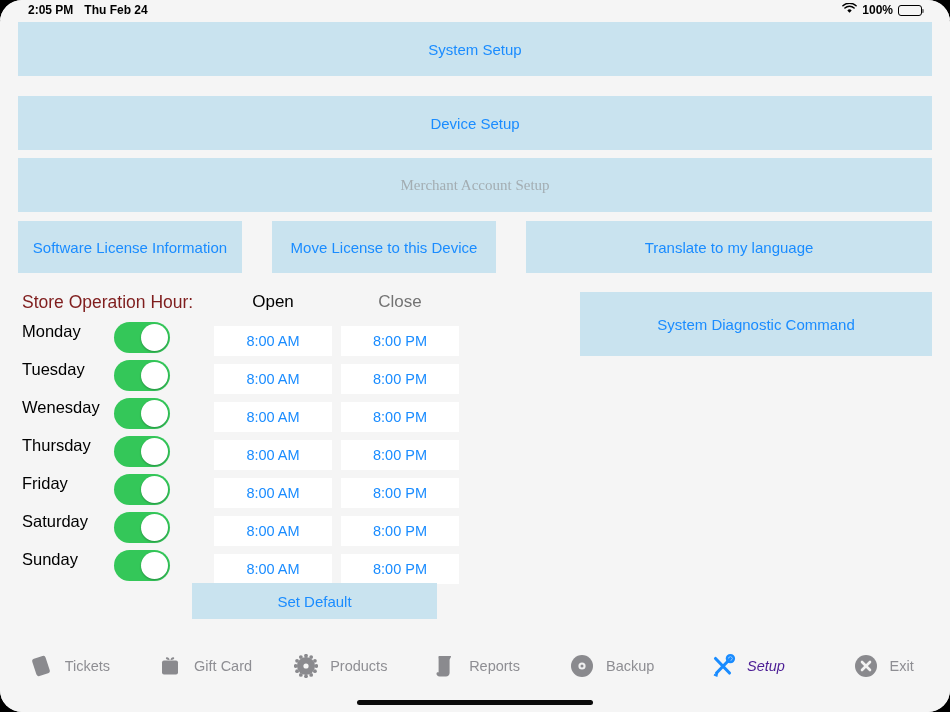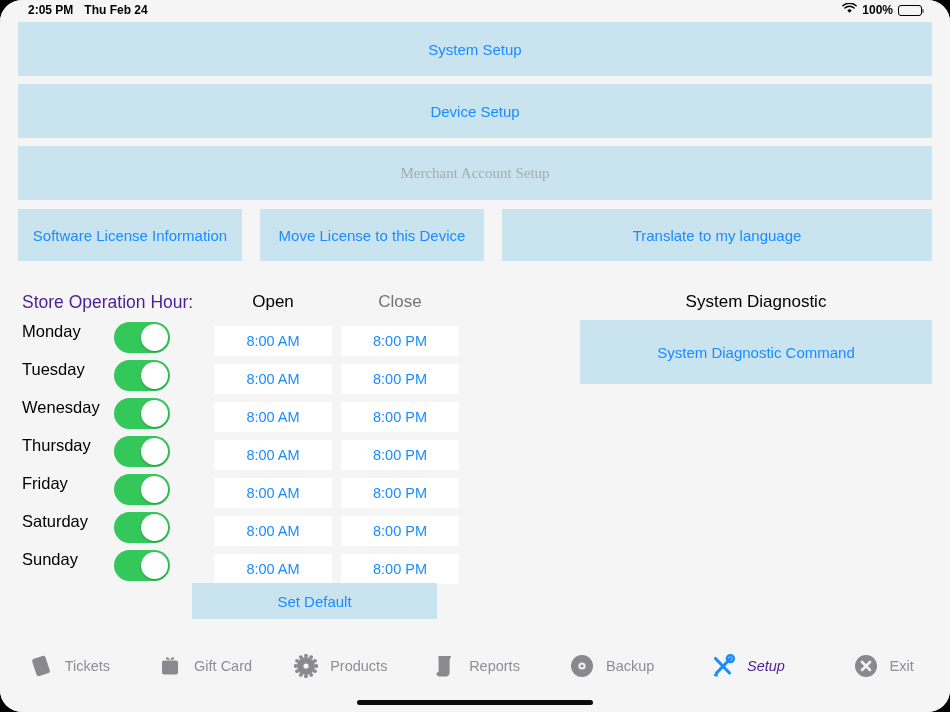--- a/index.html
+++ b/index.html
@@ -79,49 +79,49 @@
   }
   .btn-blue.disabled { color: #a3adb2; font-family: Liberation Serif, serif; }
 
   
   #top-stack {
     position: absolute;
     left: 18px;
     top: 22px;
     width: 914px;
   }
-  #btn-system-setup  { height: 54px; margin-bottom: 8px; }
+  #btn-system-setup  { height: 54px; margin-bottom: 20px; }
   #btn-device-setup  { height: 54px; margin-bottom: 8px; }
   #btn-merchant      { height: 54px; margin-bottom: 9px; }
 
   #license-row {
     display: flex;
     height: 52px;
-    gap: 0;
+    gap: 12px;
     margin-top: 7px;
   }
   #btn-license-info   { width: 224px; margin-right: 18px; }
   #btn-move-license   { width: 224px; margin-right: 18px; }
   #btn-translate      { flex: 1; }
 
   
   #hours {
     position: absolute;
     left: 22px;
     top: 292px;
     width: 460px;
   }
   #hours-head {
     position: relative;
     height: 24px;
     margin-bottom: 6px;
   }
   #hours-title {
     position: absolute; left: 0; top: 0;
-    font-size: 17.5px; color: #4c1d95;
+    font-size: 17.5px; color: #7f1d1d;
   }
   #col-open {
     position: absolute; left: 192px; top: 0;
     width: 118px; text-align: center;
     font-size: 17px; color: #000;
   }
   #col-close {
     position: absolute; left: 319px; top: 0;
     width: 118px; text-align: center;
     font-size: 17px; color: #737373;
@@ -331,21 +331,20 @@
           </div>
           <div class="time-cell time-open">8:00 AM</div>
           <div class="time-cell time-close">8:00 PM</div>
         </div>
       </div>
   </div>
 
   <div id="btn-set-default" class="btn-blue">Set Default</div>
 
   <div id="diagnostic">
-    <div id="diag-title">System Diagnostic</div>
     <div id="btn-diag-cmd" class="btn-blue">System Diagnostic Command</div>
   </div>
 
   <div id="tabbar">
       <div class="tab">
         <span class="ticon">
           <svg width="26" height="26" viewBox="0 0 26 26">
             <g transform="rotate(-18 13 13)">
               <rect x="6" y="4" width="14" height="18" rx="2.5" fill="#8a8a8e"></rect>
             </g>

